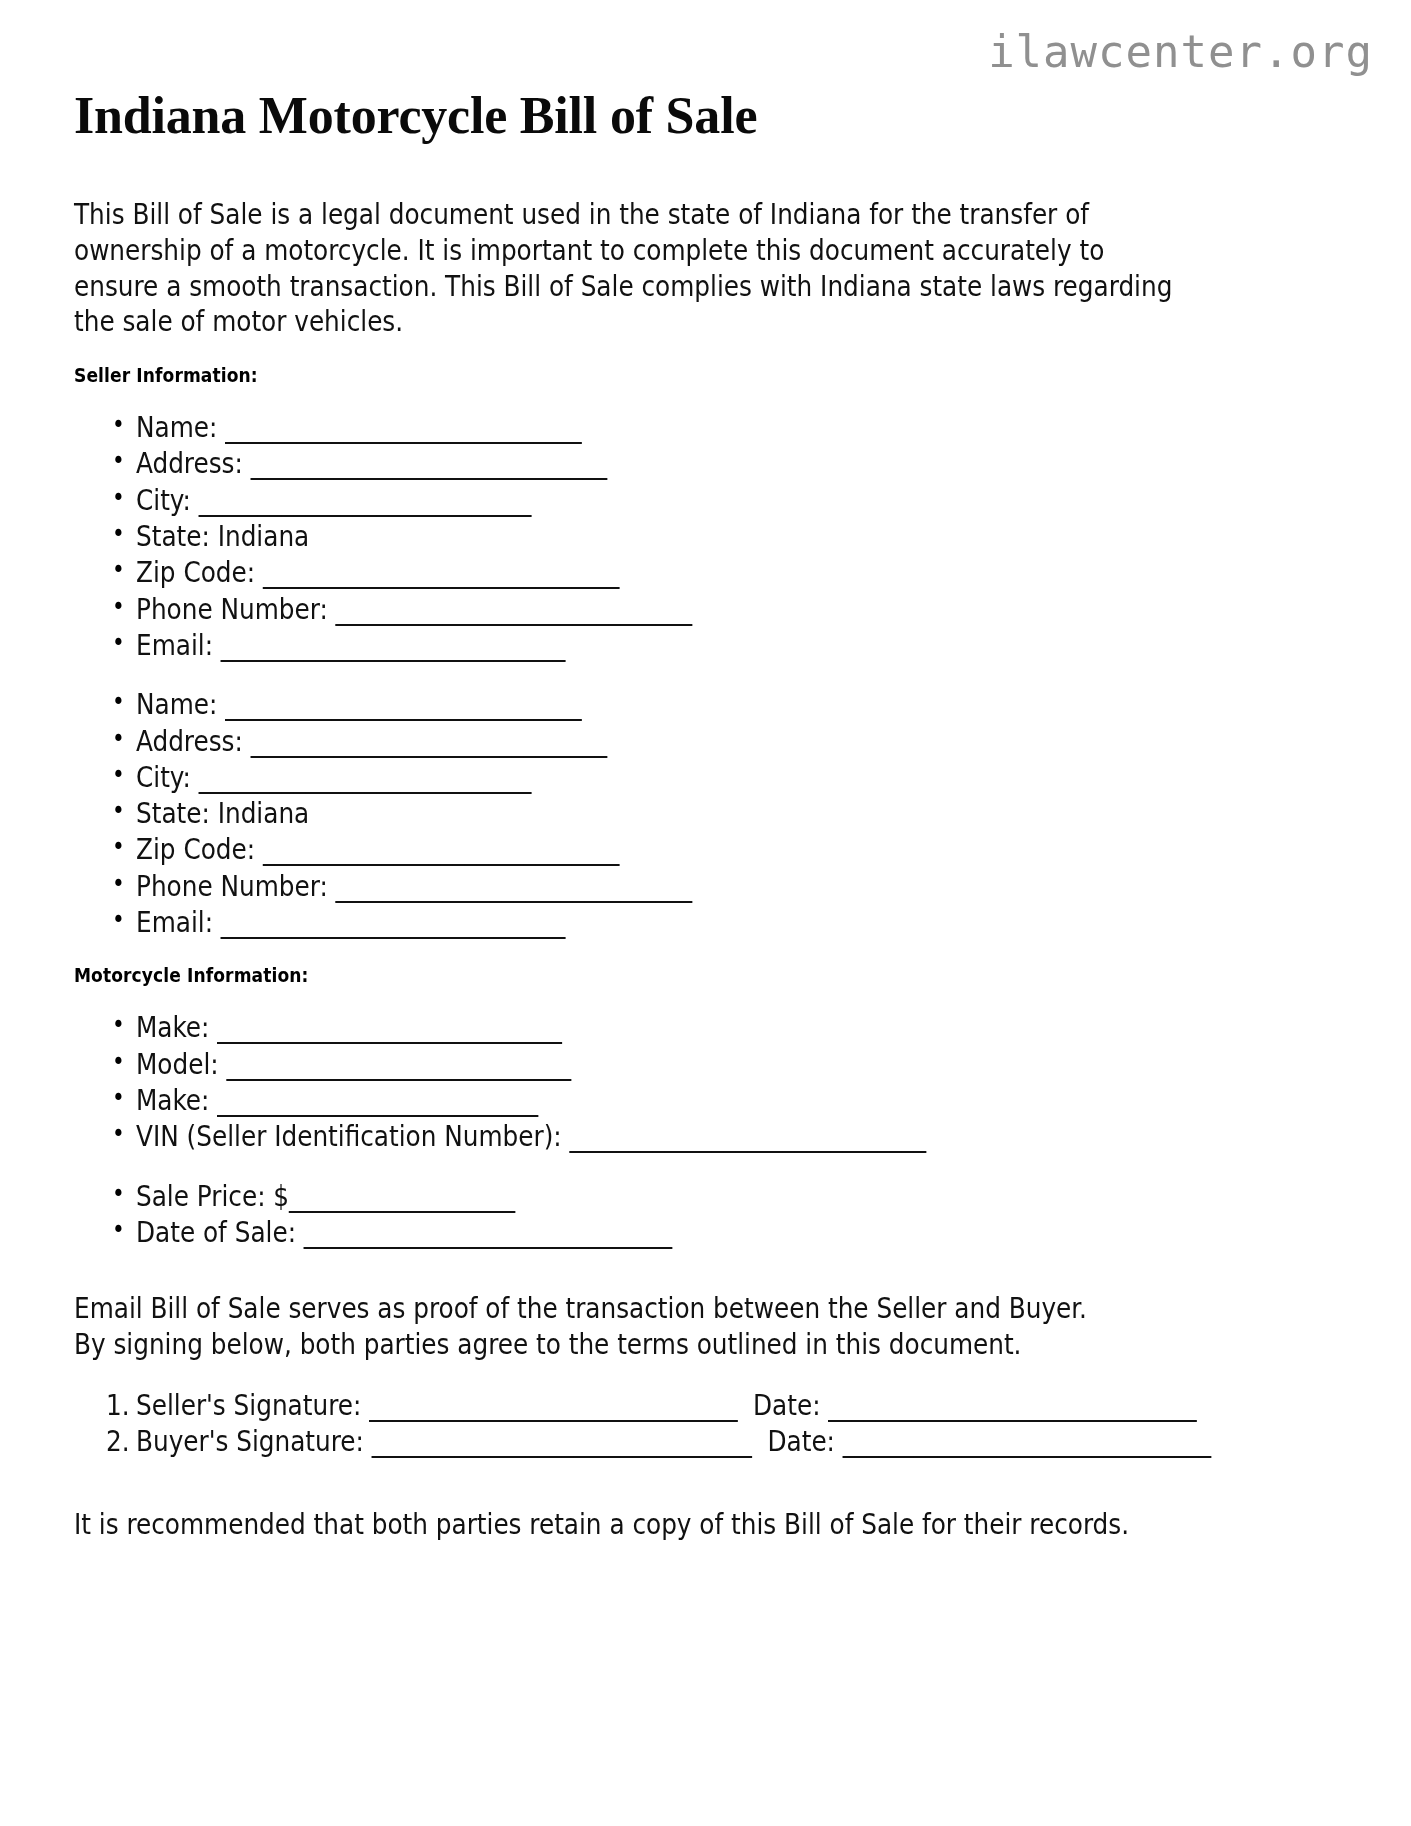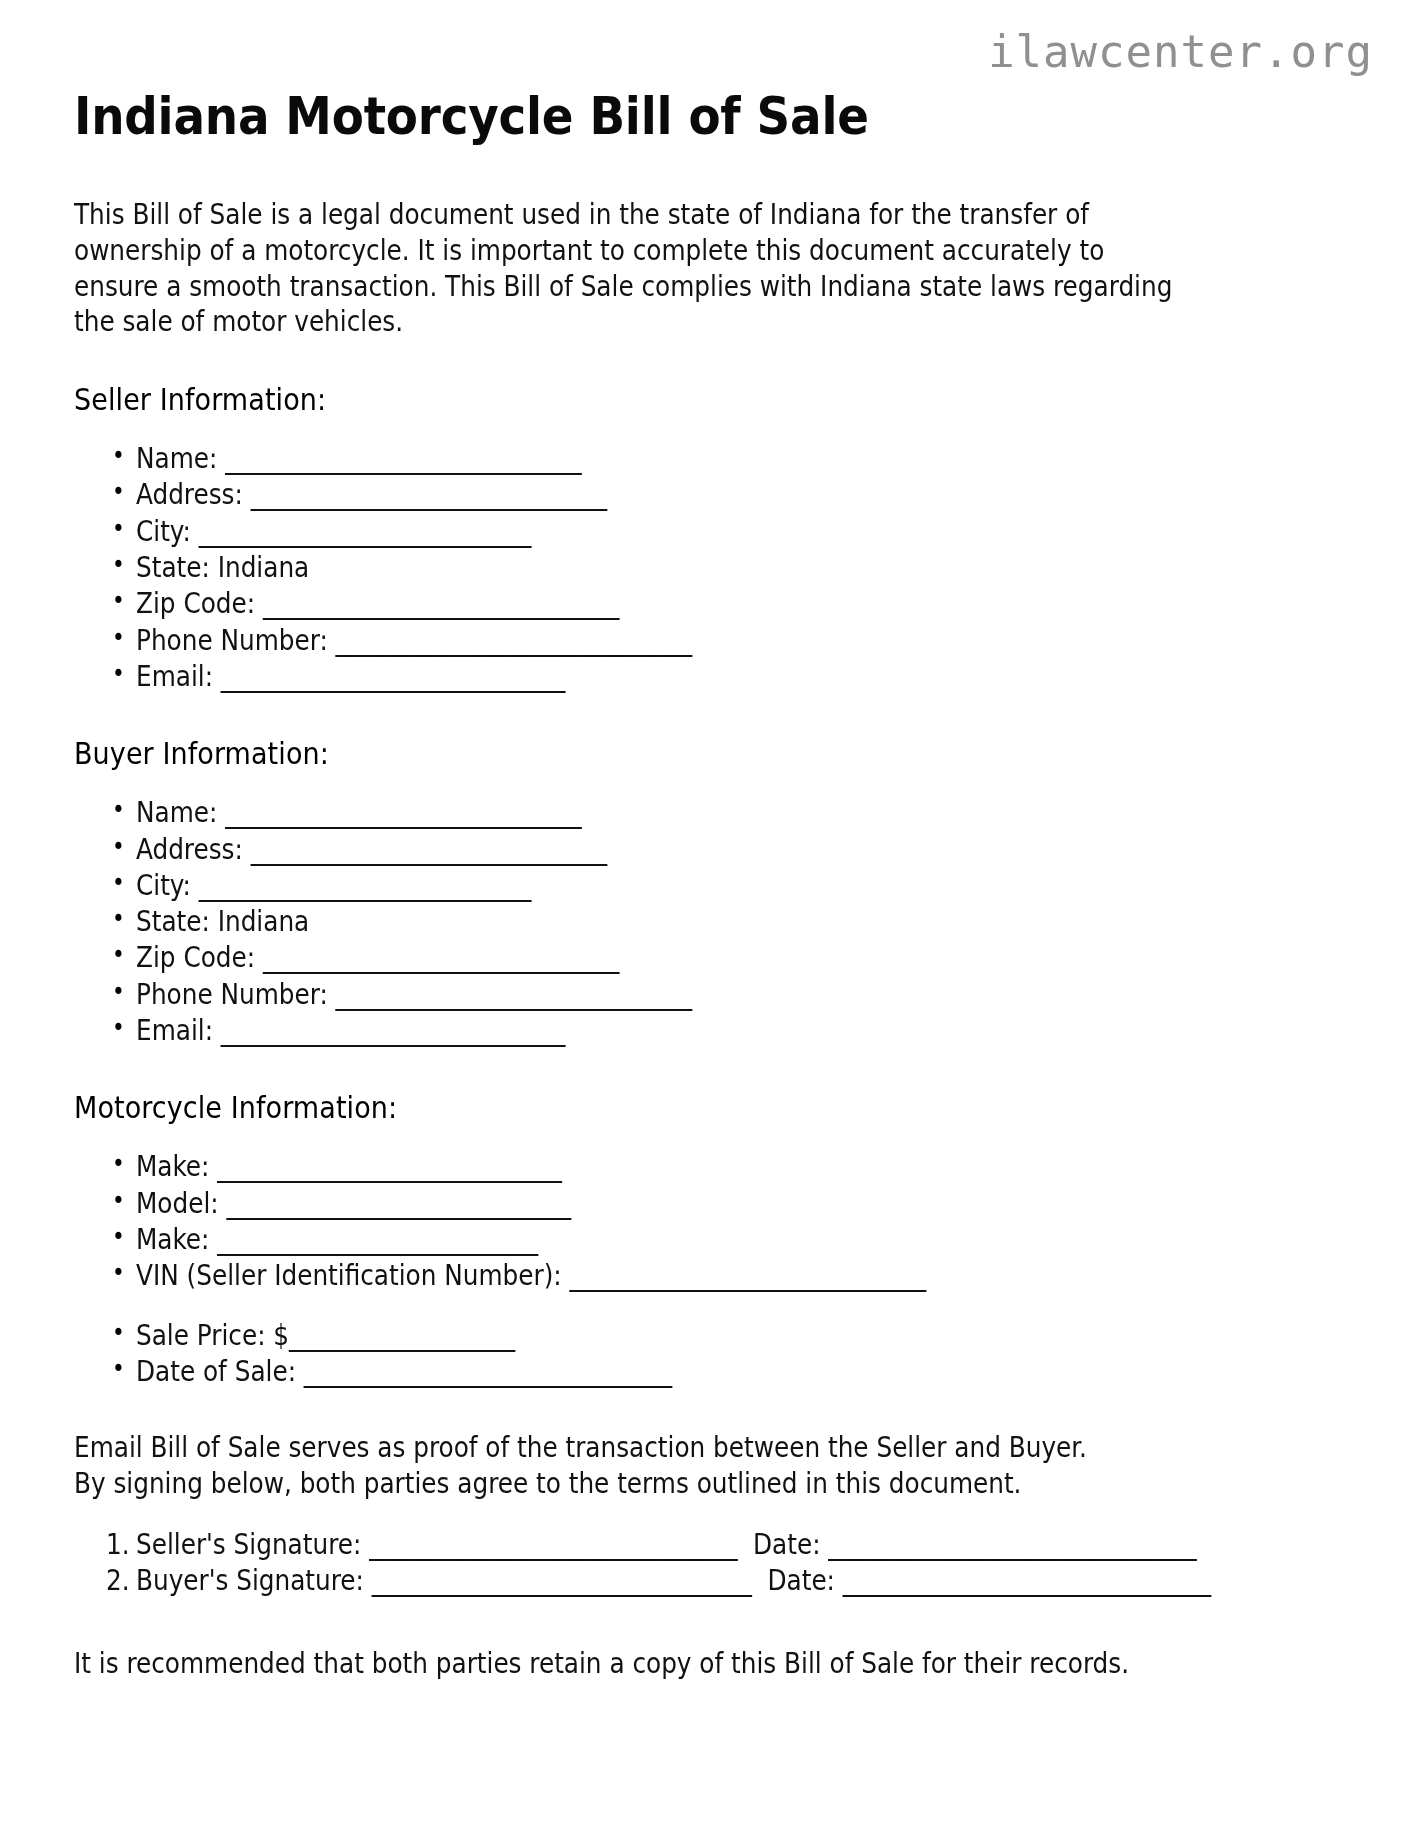--- a/index.html
+++ b/index.html
@@ -41,41 +41,42 @@
   
   .doc-title {
     margin: 0;
     padding-top: 88px;
     font-size: 52px;
     font-weight: bold;
     font-stretch: condensed;
     letter-spacing: -0.2px;
     line-height: 1.08;
     color: #0a0a0a;
+    font-family: Liberation Serif, serif;
   }
 
   
   .para {
     font-size: 27.5px;
     line-height: 1.30;
     font-stretch: condensed;
     color: #111111;
     max-width: 1105px;
   }
   .para-intro { margin: 53px 0 0 0; }
   .para-proof { margin: 41px 0 0 0; max-width: 1020px; }
   .para-final { margin: 47px 0 0 0; }
 
   
   .section-heading {
-    font-size: 30px;
-    font-weight: normal;
+    font-size: 19px;
+    font-weight: bold;
     font-stretch: condensed;
     color: #000000;
-    margin: 42px 0 0 0;
+    margin: 24px 0 0 0;
     letter-spacing: 0.1px;
   }
 
   
   ul.fields {
     list-style: none;
     margin: 23px 0 0 0;
     padding: 0;
   }
   ul.fields li {
@@ -148,21 +149,20 @@
   <ul class="fields">
     <li><span>Name:</span> <span class="blank">______________________________</span></li>
     <li><span>Address:</span> <span class="blank">______________________________</span></li>
     <li><span>City:</span> <span class="blank">____________________________</span></li>
     <li><span>State:</span> <span>Indiana</span></li>
     <li><span>Zip Code:</span> <span class="blank">______________________________</span></li>
     <li><span>Phone Number:</span> <span class="blank">______________________________</span></li>
     <li><span>Email:</span> <span class="blank">_____________________________</span></li>
   </ul>
 
-  <div class="section-heading">Buyer Information:</div>
   <ul class="fields">
     <li><span>Name:</span> <span class="blank">______________________________</span></li>
     <li><span>Address:</span> <span class="blank">______________________________</span></li>
     <li><span>City:</span> <span class="blank">____________________________</span></li>
     <li><span>State:</span> <span>Indiana</span></li>
     <li><span>Zip Code:</span> <span class="blank">______________________________</span></li>
     <li><span>Phone Number:</span> <span class="blank">______________________________</span></li>
     <li><span>Email:</span> <span class="blank">_____________________________</span></li>
   </ul>
 

